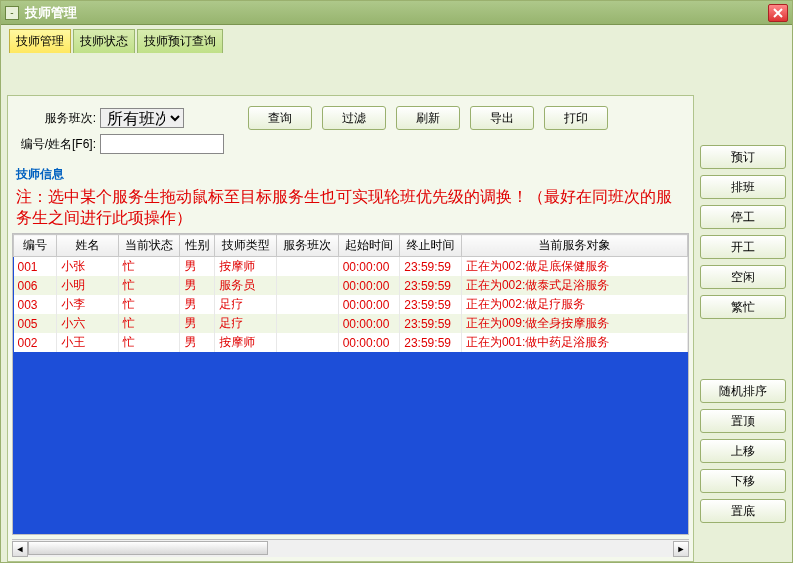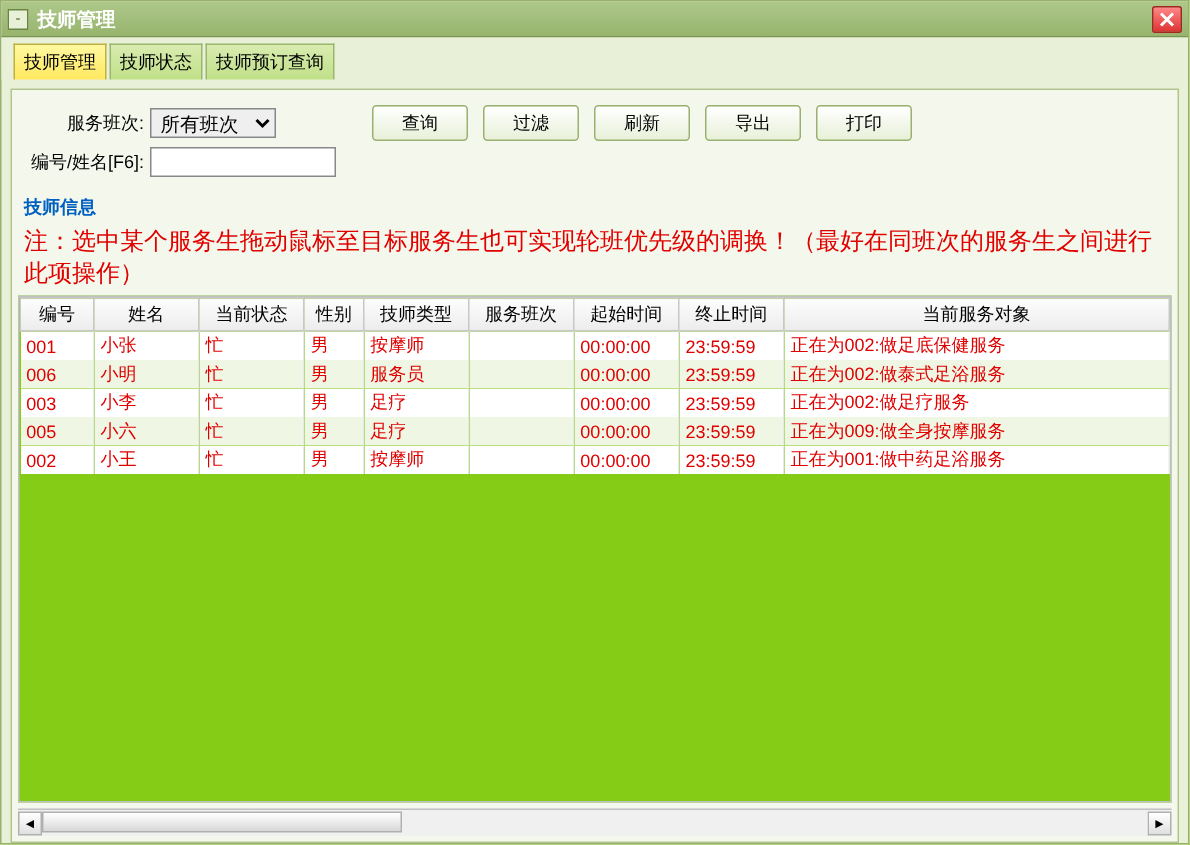--- a/index.html
+++ b/index.html
@@ -10,35 +10,35 @@
 .titlebar { height: 24px; background: linear-gradient(to bottom, #aec88a, #97b46e); display: flex; align-items: center; padding: 0 4px; border-bottom: 1px solid #7a9550; }
 .titlebar .minus-icon { width: 14px; height: 14px; background: #e8f0d8; border: 1px solid #6a8540; display: flex; align-items: center; justify-content: center; font-size: 10px; color: #4a6520; margin-right: 6px; }
 .titlebar .title { color: #ffffff; font-weight: bold; font-size: 13px; flex: 1; }
 .titlebar .close-btn { width: 20px; height: 18px; background: linear-gradient(to bottom, #ff8888, #dd3333); border: 1px solid #aa2222; display: flex; align-items: center; justify-content: center; color: #fff; font-weight: bold; cursor: pointer; border-radius: 2px; }
 
 .tabs { display: flex; padding: 4px 8px 0 8px; gap: 2px; background: #e8f0d8; }
 .tab { padding: 3px 6px; background: linear-gradient(to bottom, #d8ecb0, #c0e088); border: 1px solid #9ab66e; border-bottom: none; cursor: pointer; font-size: 12px; }
 .tab.active { background: linear-gradient(to bottom, #fff8a0, #ffe860); border-color: #c0b040; }
 
 .content-wrap { display: flex; padding: 6px; gap: 6px; height: calc(100% - 46px); }
-.main-panel { flex: 1; background: #f4f8ec; border: 1px solid #b0c48c; display: flex; flex-direction: column; }
+.main-panel { flex: 1; background: #f4f8ec; border: 1px solid #b0c48c; display: flex; flex-direction: column; margin-top: 36px; }
 
 .filter-area { padding: 10px 8px 6px 8px; }
 .filter-row { display: flex; align-items: center; gap: 4px; margin-bottom: 4px; }
 .filter-row label { width: 80px; text-align: right; color: #000; }
-.filter-row select, .filter-row input[type=text] { height: 20px; border: 1px solid #888; font-size: 13px; padding: 0 2px; }
+.filter-row select, .filter-row input[type=text] { height: 20px; border: 1px solid #888; font-size: 16px; padding: 0 2px; }
 .filter-row select { width: 84px; }
 .filter-row input[type=text] { width: 124px; }
 .toolbar-btns { display: inline-flex; gap: 10px; margin-left: 20px; padding-left: 40px; }
 .btn { width: 64px; height: 24px; background: linear-gradient(to bottom, #ffffff, #e8f0d8); border: 1px solid #9ab06e; border-radius: 3px; cursor: pointer; font-size: 12px; display: flex; align-items: center; justify-content: center; }
 
 .fieldset-label { color: #0060c0; margin: 2px 8px; font-weight: bold; }
 .note { color: #e00000; margin: 2px 8px 4px 8px; font-size: 16px; font-family: Liberation Mono, monospace; }
 
-.table-container { flex: 1; margin: 0 4px 4px 4px; border: 1px solid #c0c0c0; background: #84cc16; overflow: auto; position: relative; }
+.table-container { flex: 1; margin: 0 4px 4px 4px; border: 1px solid #c0c0c0; background: #1d4ed8; overflow: auto; position: relative; }
 table { border-collapse: collapse; width: 100%; table-layout: fixed; }
 th { background: linear-gradient(to bottom, #fdfdfd, #ececec); border: 1px solid #c8c8c8; padding: 2px 4px; font-weight: normal; text-align: center; height: 20px; }
 td { border-right: 1px solid #e8e8e8; padding: 1px 4px; height: 18px; color: #e00000; white-space: nowrap; overflow: hidden; }
 tbody tr:nth-child(even) { background: #f0f6e4; }
 tbody tr:nth-child(odd) { background: #ffffff; }
 
 .hscroll { height: 18px; background: #f0f0f0; border-top: 1px solid #c0c0c0; margin: 0 4px 4px 4px; display: flex; align-items: center; }
 .hscroll .arrow { width: 16px; height: 16px; border: 1px solid #b0b0b0; background: linear-gradient(to bottom,#fff,#e0e0e0); display:flex;align-items:center;justify-content:center;font-size:9px;cursor:pointer; }
 .hscroll .track { flex:1; height:16px; background:#f0f0f0; position:relative; }
 .hscroll .thumb { position:absolute; left:0; width:240px; height:14px; top:0; background:linear-gradient(to bottom,#fff,#d8d8d8); border:1px solid #b0b0b0; }
@@ -165,14 +165,28 @@
       </div>
       <div class="hscroll">
         <div class="arrow">◄</div>
         <div class="track">
             <div class="thumb"></div>
           </div>
         <div class="arrow">►</div>
       </div>
     </div>
 
+    <div class="side-panel">
+      <div class="side-btn">预订</div>
+      <div class="side-btn">排班</div>
+      <div class="side-btn">停工</div>
+      <div class="side-btn">开工</div>
+      <div class="side-btn">空闲</div>
+      <div class="side-btn">繁忙</div>
+      <div class="side-gap"></div>
+      <div class="side-btn">随机排序</div>
+      <div class="side-btn">置顶</div>
+      <div class="side-btn">上移</div>
+      <div class="side-btn">下移</div>
+      <div class="side-btn">置底</div>
+    </div>
   </div>
 </div>
 
 </body></html>

